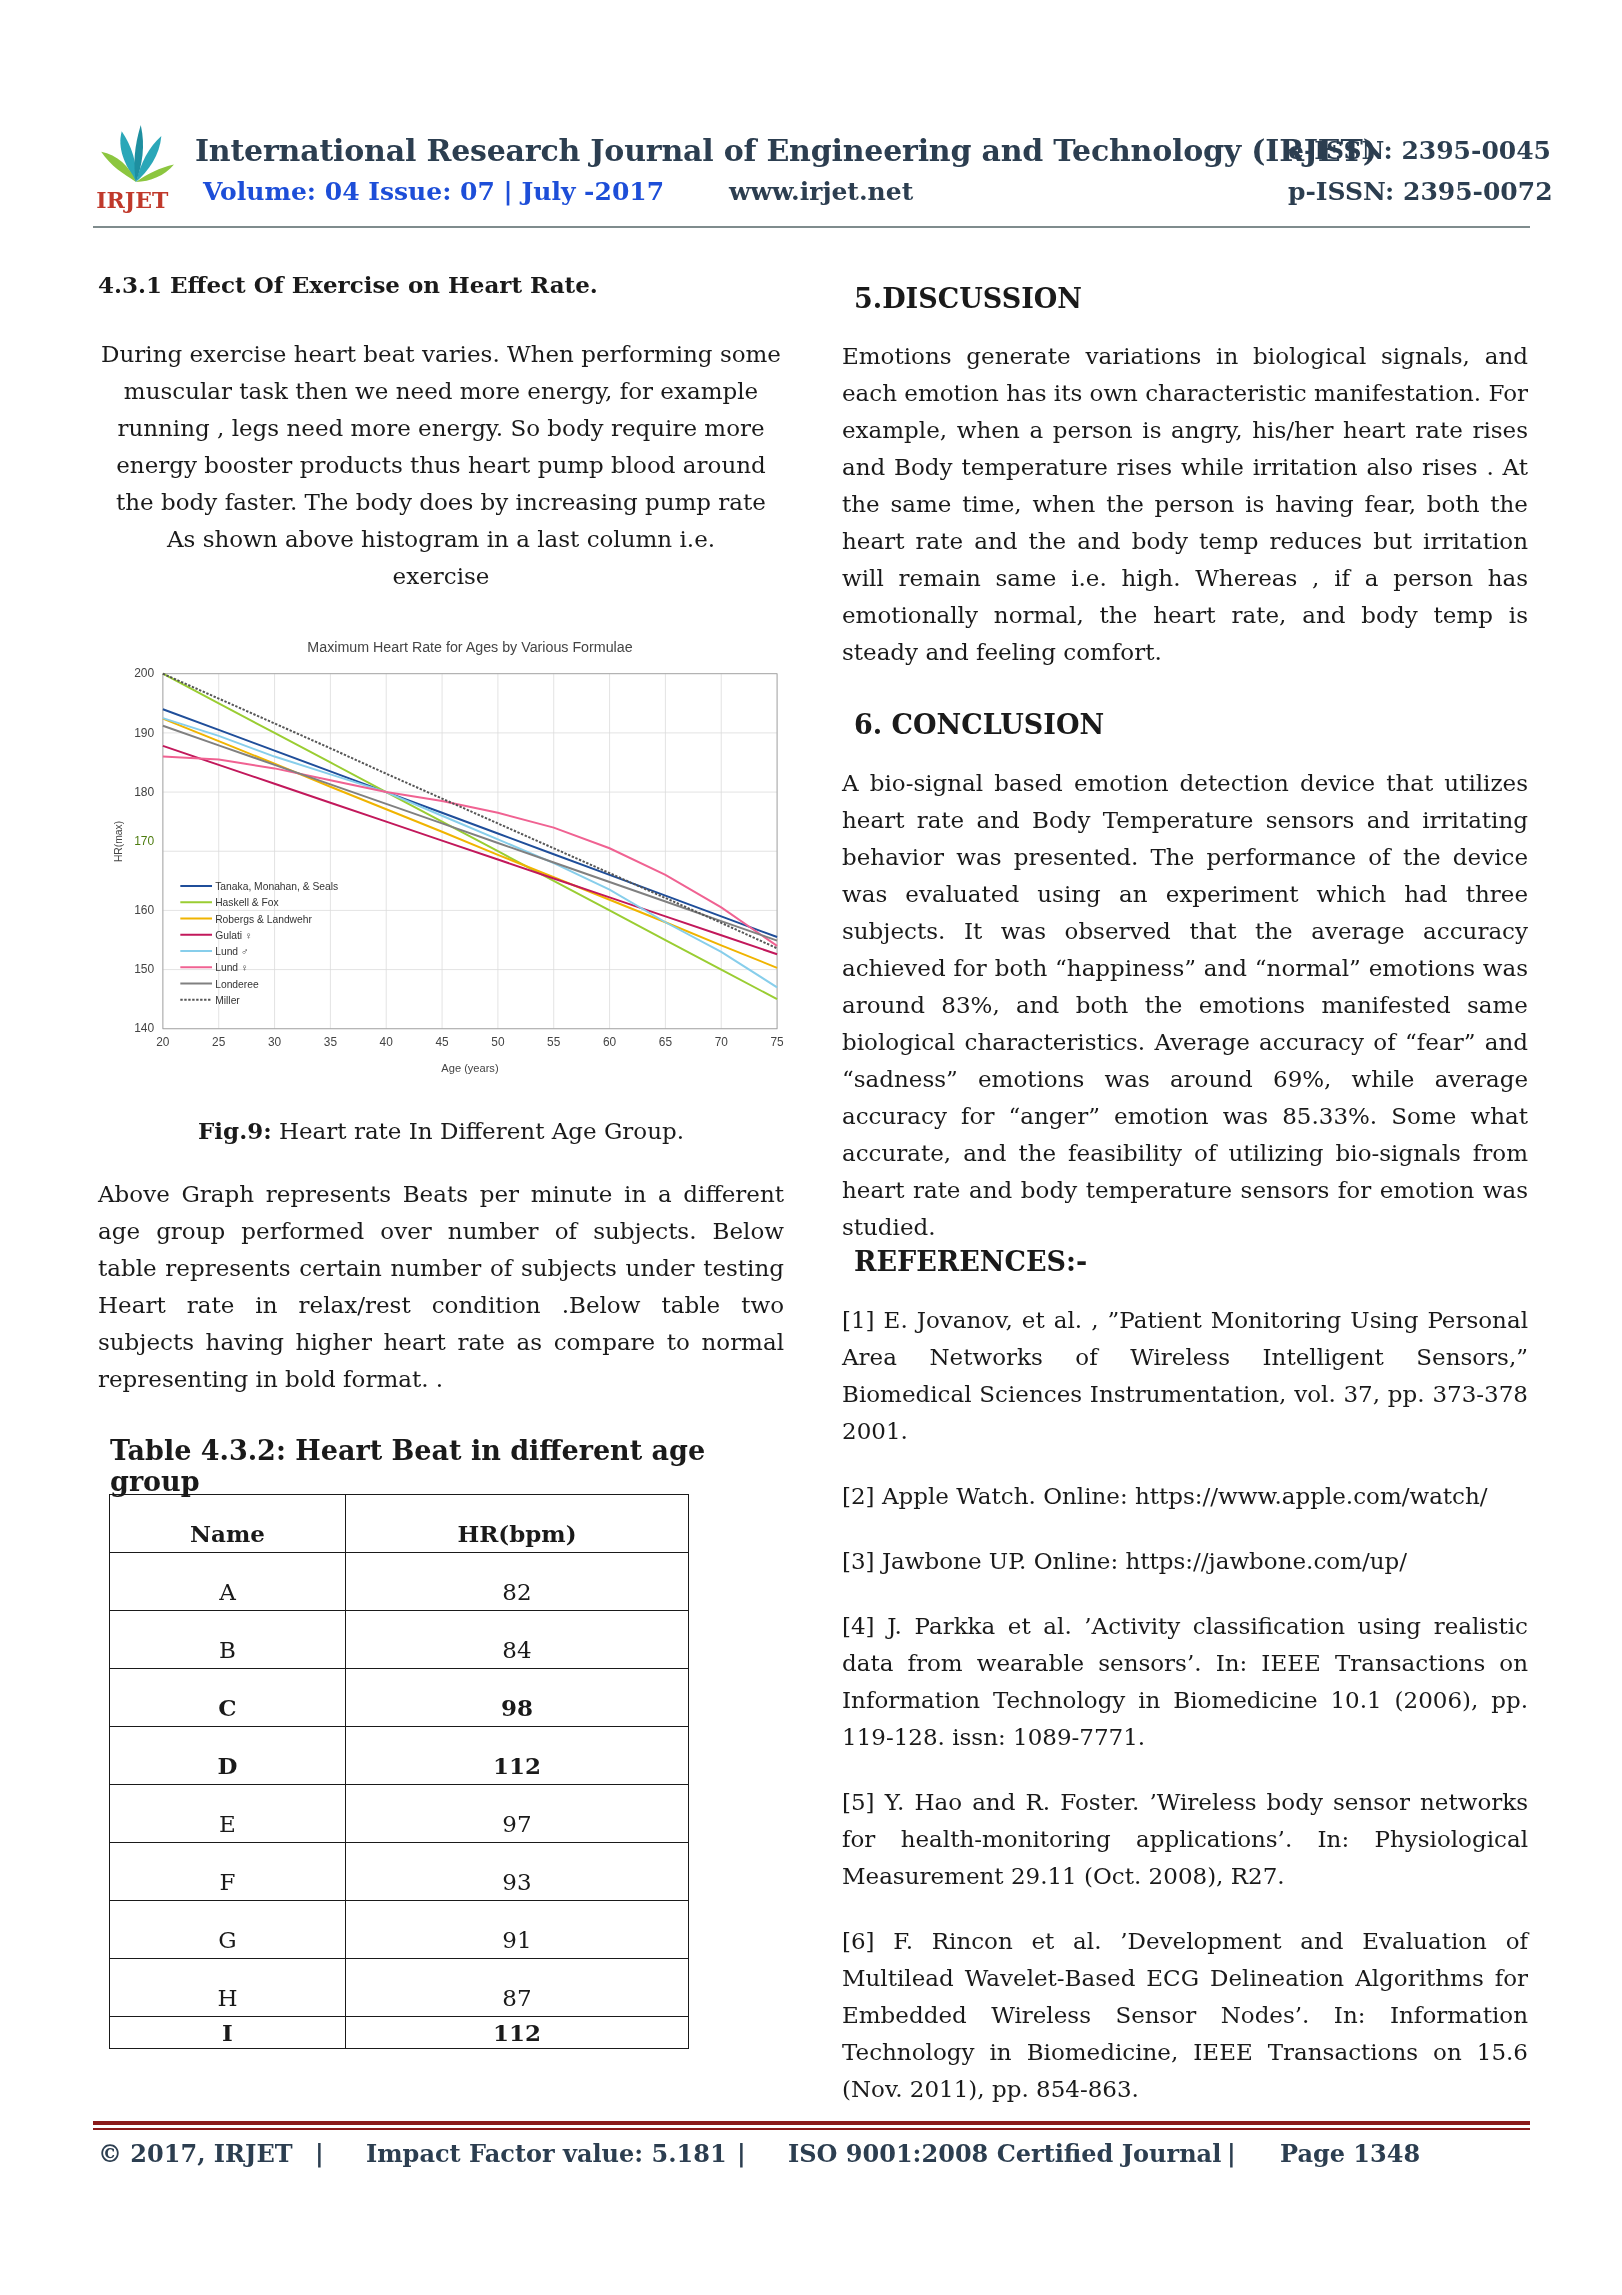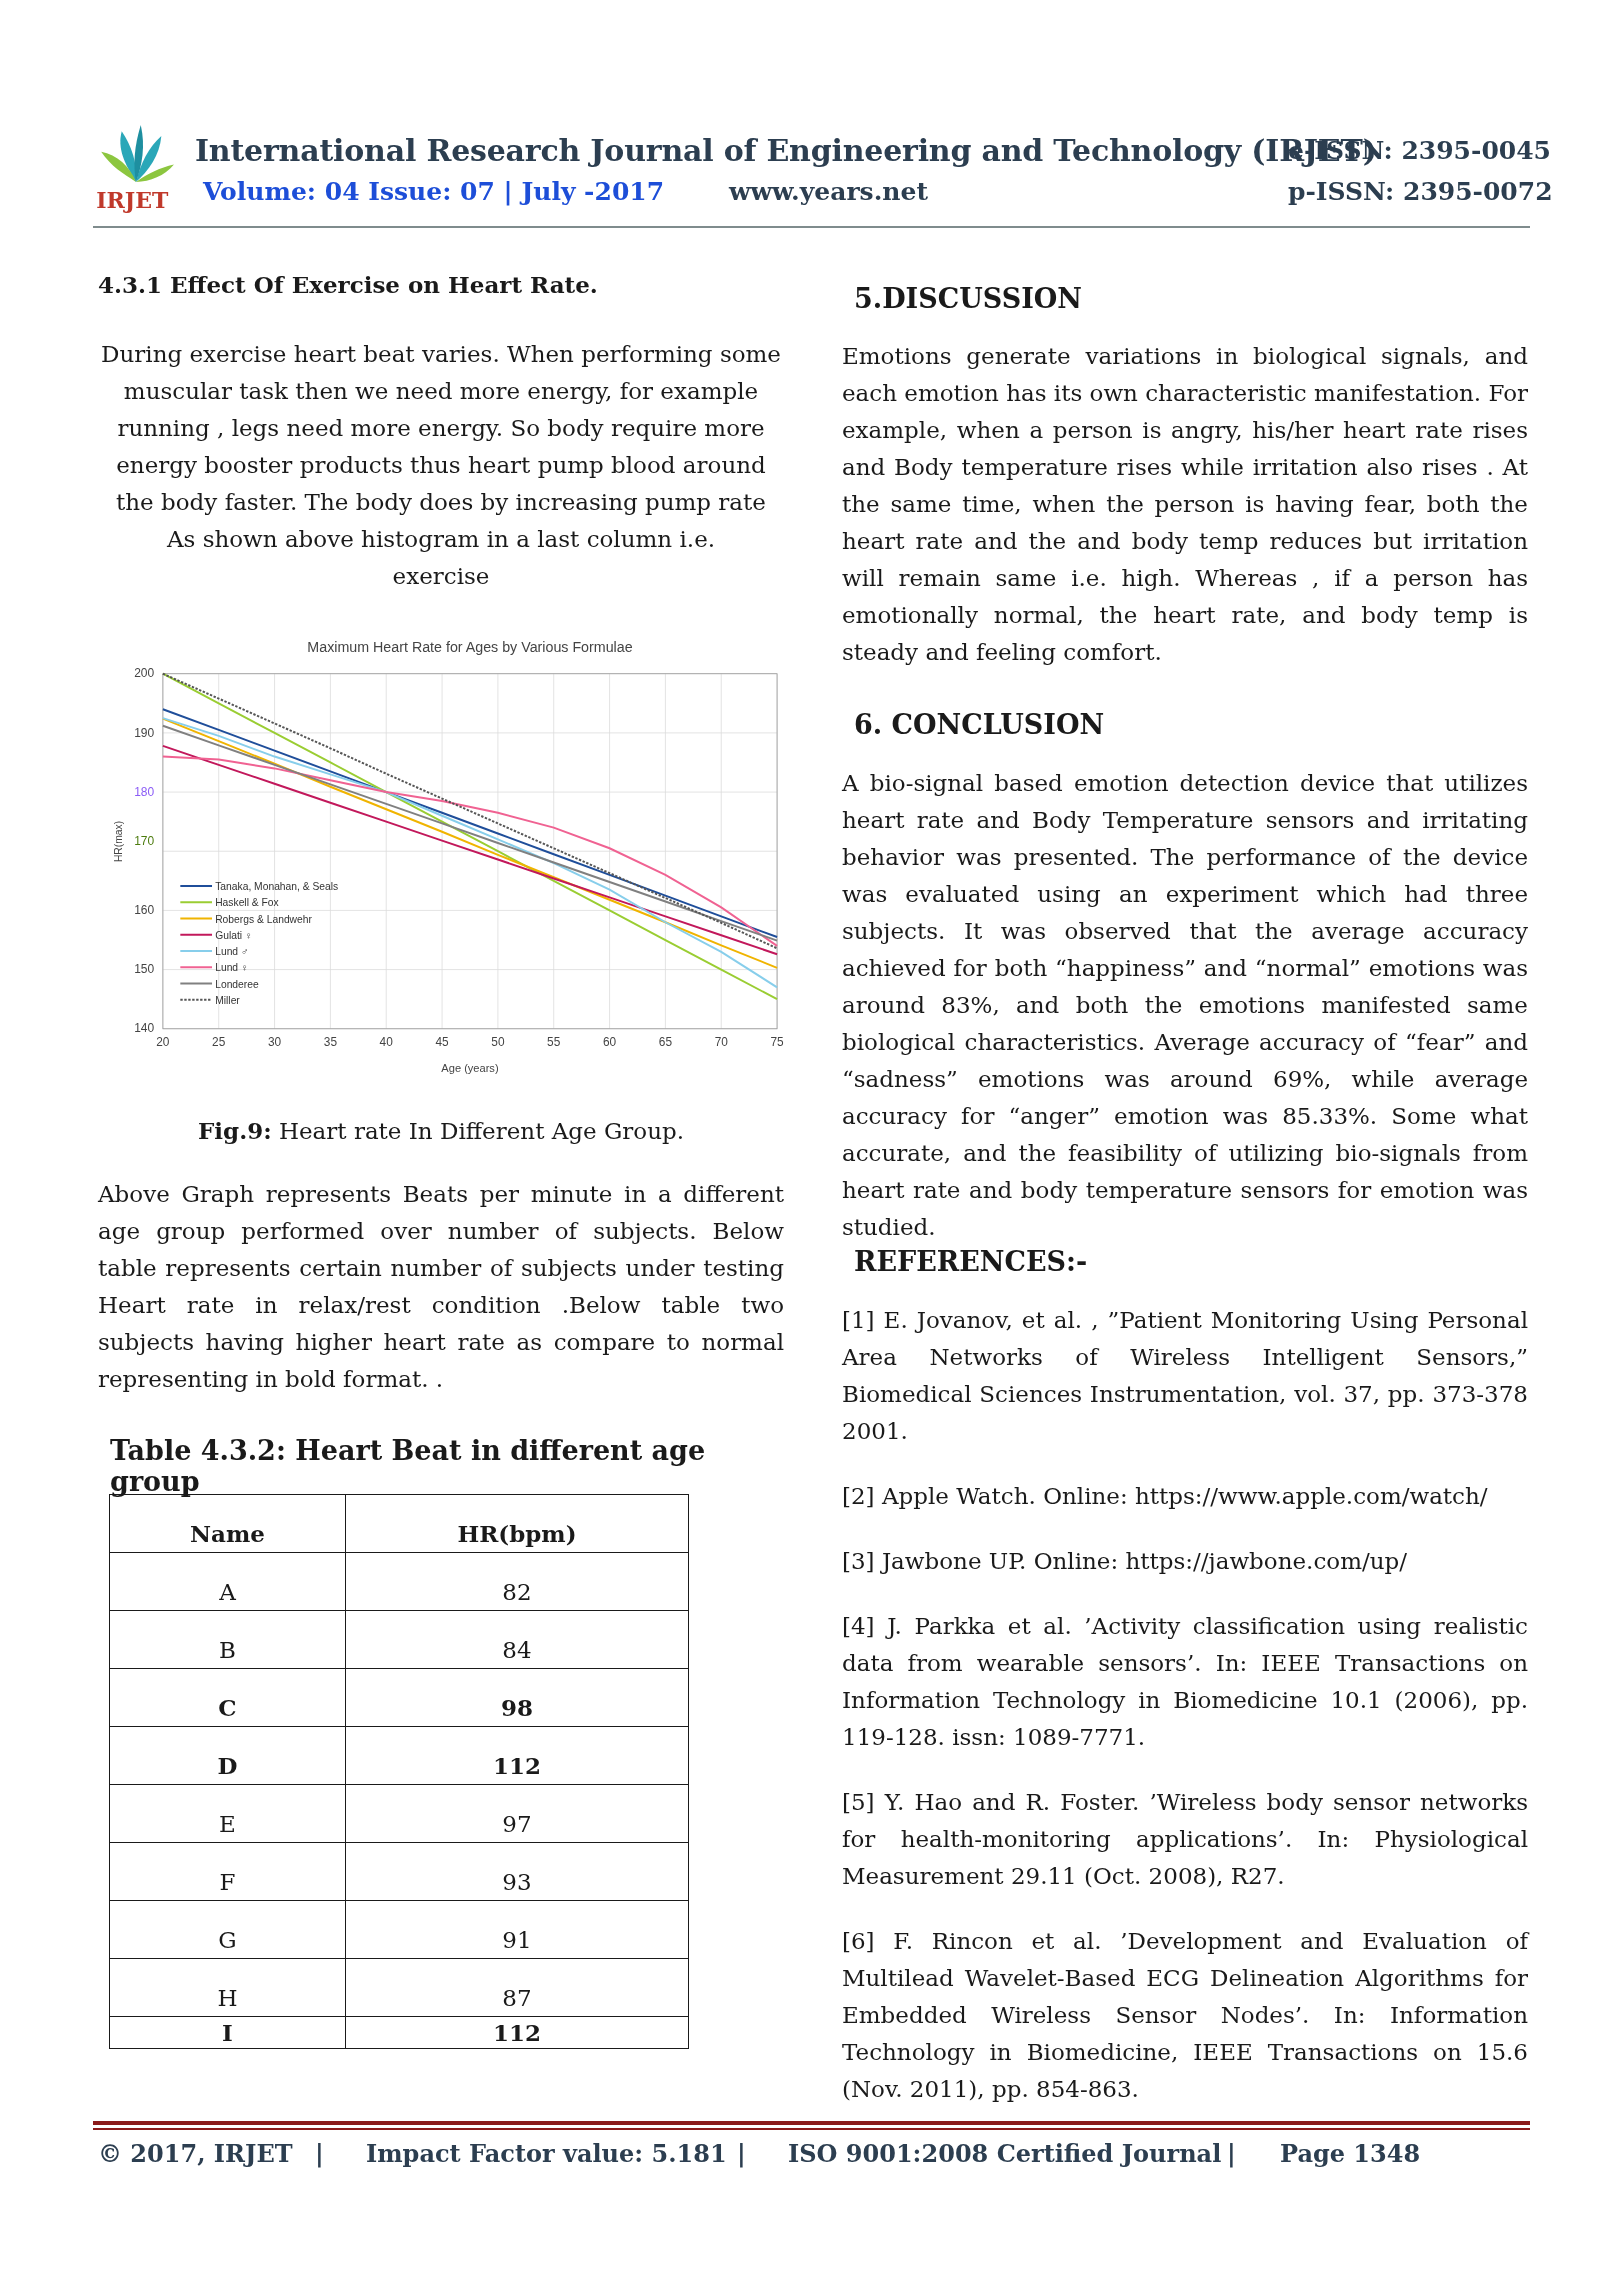--- a/index.html
+++ b/index.html
@@ -46,21 +46,21 @@
     <path d="M54 82 C40 60 30 40 36 18 C48 36 56 58 54 82Z" fill="#2aa7b8"></path>
     <path d="M54 82 C60 58 70 38 86 24 C84 48 70 68 54 82Z" fill="#2aa7b8"></path>
     <path d="M54 82 C38 72 22 62 10 44 C30 48 46 62 54 82Z" fill="#8cc63f"></path>
     <path d="M54 82 C68 72 84 64 102 60 C90 74 72 82 54 82Z" fill="#8cc63f"></path>
     <path d="M54 82 C50 60 52 36 60 10 C66 36 62 60 54 82Z" fill="#1e8fa0"></path>
   </svg>
   <div class="abs" style="left:3.2px;top:70px;font-size:22px;font-weight:bold;color:#c0392b;">IRJET</div>
 </div>
 <div class="abs hdr-title">International Research Journal of Engineering and Technology (IRJET)</div>
 <div class="abs hdr-vol">Volume: 04 Issue: 07 | July -2017</div>
-<div class="abs hdr-web">www.years.net</div>
+<div class="abs hdr-web">www.irjet.net</div>
 <div class="abs hdr-eissn">e-ISSN: 2395-0045</div>
 <div class="abs hdr-pissn">p-ISSN: 2395-0072</div>
 <div class="abs hdr-rule"></div>
 
 <div class="abs col1" style="top:271px;">
   <h3>4.3.1 Effect Of Exercise on Heart Rate.</h3>
 </div>
 <div class="abs col1 txt center" style="top:336px;">
   <div>During exercise heart beat varies. When performing some</div>
   <div>muscular task then we need more energy, for example</div>
@@ -219,18 +219,18 @@
 <div class="abs foot" style="left:737px;">|</div>
 <div class="abs foot" style="left:788px;">ISO 9001:2008 Certified Journal</div>
 <div class="abs foot" style="left:1227px;">|</div>
 <div class="abs foot" style="left:1280px;">Page 1348</div>
 
 <div class="abs" style="left: 111px; top: 630px; width: 48px; height: 452px; font-family: &quot;Liberation Sans&quot;, sans-serif;">
     <div style="position: absolute; right: 4.8px; font-size: 12px; color: rgb(68, 68, 68); top: 391px;">140</div>
     <div style="position: absolute; right: 4.8px; font-size: 12px; color: rgb(68, 68, 68); top: 332px;">150</div>
     <div style="position: absolute; right: 4.8px; font-size: 12px; color: rgb(68, 68, 68); top: 273px;">160</div>
     <div style="position: absolute; right: 4.8px; font-size: 12px; color: #4d7c0f; top: 204px;">170</div>
-    <div style="position: absolute; right: 4.8px; font-size: 12px; color: #8b5cf6; top: 155px;">180</div>
+    <div style="position: absolute; right: 4.8px; font-size: 12px; color: #404040; top: 155px;">180</div>
     <div style="position: absolute; right: 4.8px; font-size: 12px; color: rgb(68, 68, 68); top: 96px;">190</div>
     <div style="position: absolute; right: 4.8px; font-size: 12px; color: rgb(68, 68, 68); top: 36px;">200</div>
     <div style="position: absolute; left: -12.7px; top: 206px; font-size: 10.3px; color: rgb(68, 68, 68); transform: rotate(-90deg); white-space: nowrap;">HR(max)</div>
   </div>
 
 
 </body></html>

